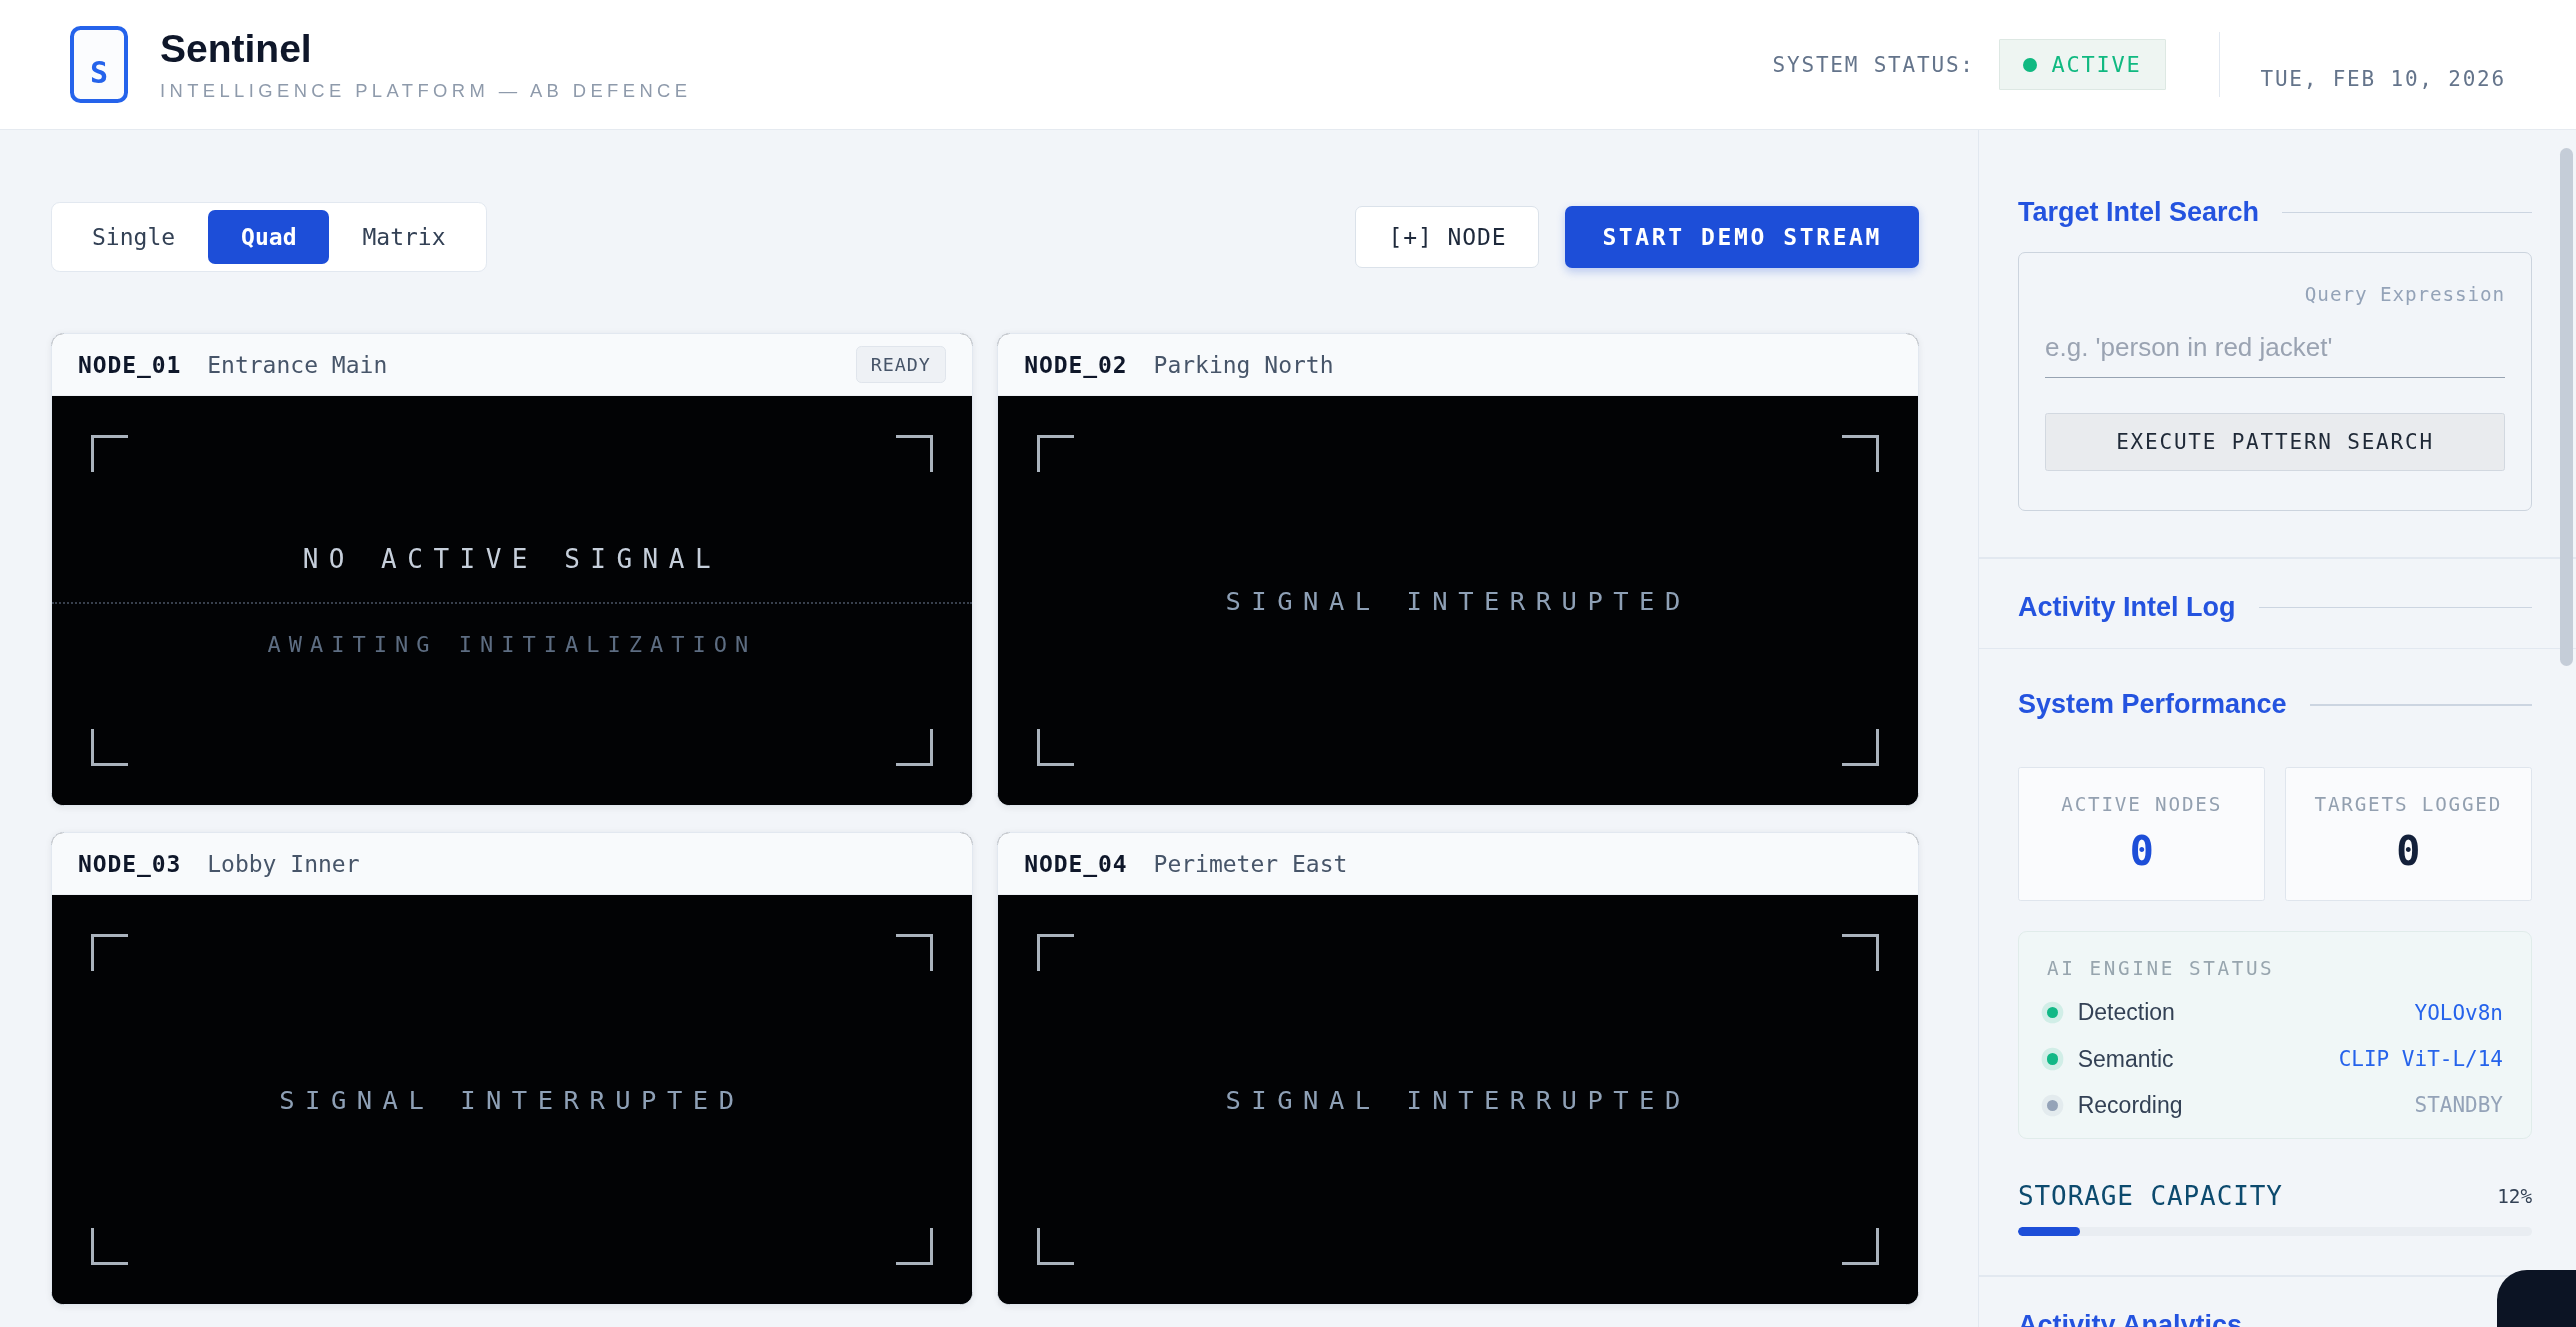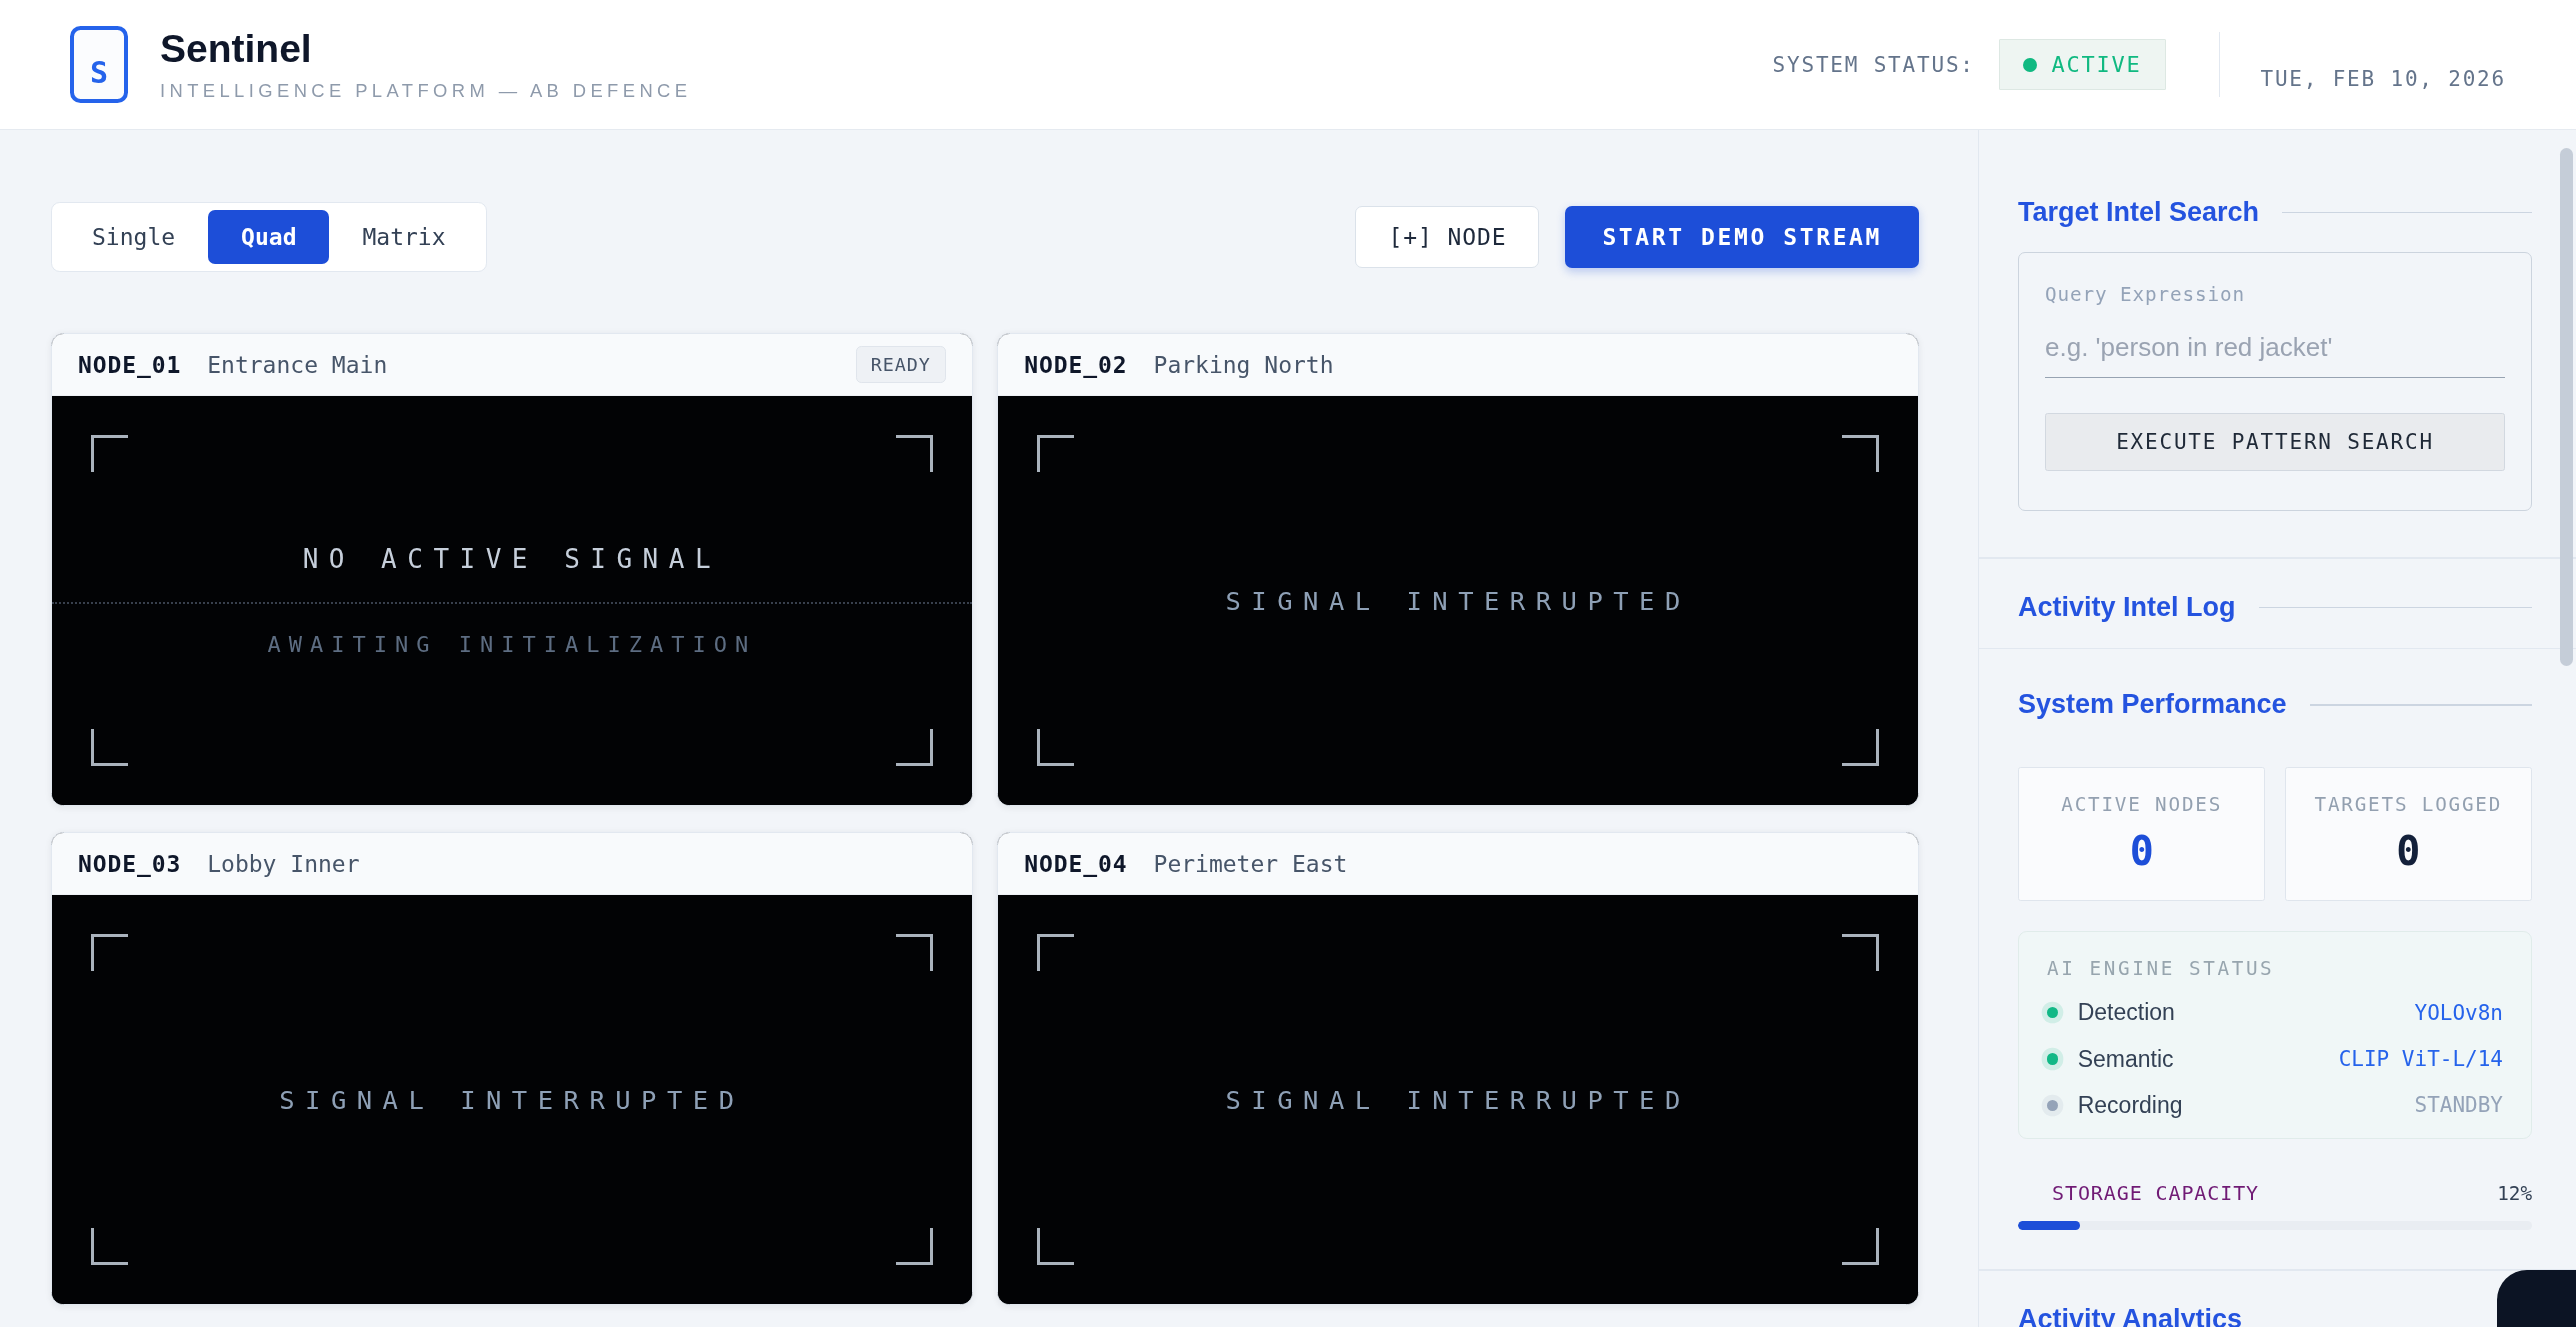--- a/index.html
+++ b/index.html
@@ -3,21 +3,21 @@
 <meta charset="utf-8">
 <style>
   * { margin:0; padding:0; box-sizing:border-box; }
   html,body { width:2576px; height:1328px; overflow:hidden; }
   body {
     font-family:"Liberation Sans", sans-serif;
     background:#f2f5f9;
     color:#0f172a;
     position:relative;
   }
-  .mono { font-family:"DejaVu Sans Mono", monospace; }
+  .mono { font-family:"DejaVu Sans Mono", monospace;text-align:right; }
 
   
   .header {
     height:130px; background:#ffffff; border-bottom:1.8px solid #e5eaf0;
     display:flex; align-items:center; padding:0 70px;
   }
   .logo-box {
     width:58px; height:77px; border:4.4px solid #2563eb; border-radius:10.5px;
     background:#fbfcfe; display:flex; align-items:flex-end; justify-content:center;
     padding-bottom:8.8px;
@@ -142,21 +142,21 @@
   .engine-row { margin-top:19.3px; display:flex; align-items:center; gap:19.3px; }
   .eng-dot { width:11.4px; height:11.4px; border-radius:50%; flex:none; }
   .eng-dot.on { background:#12b886; box-shadow:0 0 0 5.3px rgba(18,184,134,0.14); }
   .eng-dot.off { background:#94a3b8; box-shadow:0 0 0 5.3px rgba(148,163,184,0.14); }
   .eng-name { font-size:23px; color:#334155; }
   .eng-value { margin-left:auto; font-family:"DejaVu Sans Mono", monospace; font-size:21px; }
   .eng-value.blue { color:#2563eb; }
   .eng-value.gray { color:#94a3b8; }
 
   .storage-row { margin-top:42px; display:flex; justify-content:space-between; align-items:center; }
-  .storage-label { font-family:"DejaVu Sans Mono", monospace; font-size:20px; color:#701a75; letter-spacing:0.9px;margin-left:34px; }
+  .storage-label { font-family:"DejaVu Sans Mono", monospace; font-size:26px; color:#0c4a6e; letter-spacing:0.9px; }
   .storage-value { font-family:"DejaVu Sans Mono", monospace; font-size:19.3px; color:#334155; }
   .storage-bar { margin-top:16px; height:8.8px; background:#e9edf2; border-radius:4.4px; overflow:hidden; }
   .storage-fill { height:100%; background:#1d4ed8; border-radius:4.4px; }
 
   .scroll-thumb {
     position:absolute; right:2.6px; top:148px; width:13px; height:518px;
     background:#c5cdd8; border-radius:7px;
   }
   .corner-blob {
     position:absolute; right:-30px; bottom:-51px; width:109px; height:109px;

